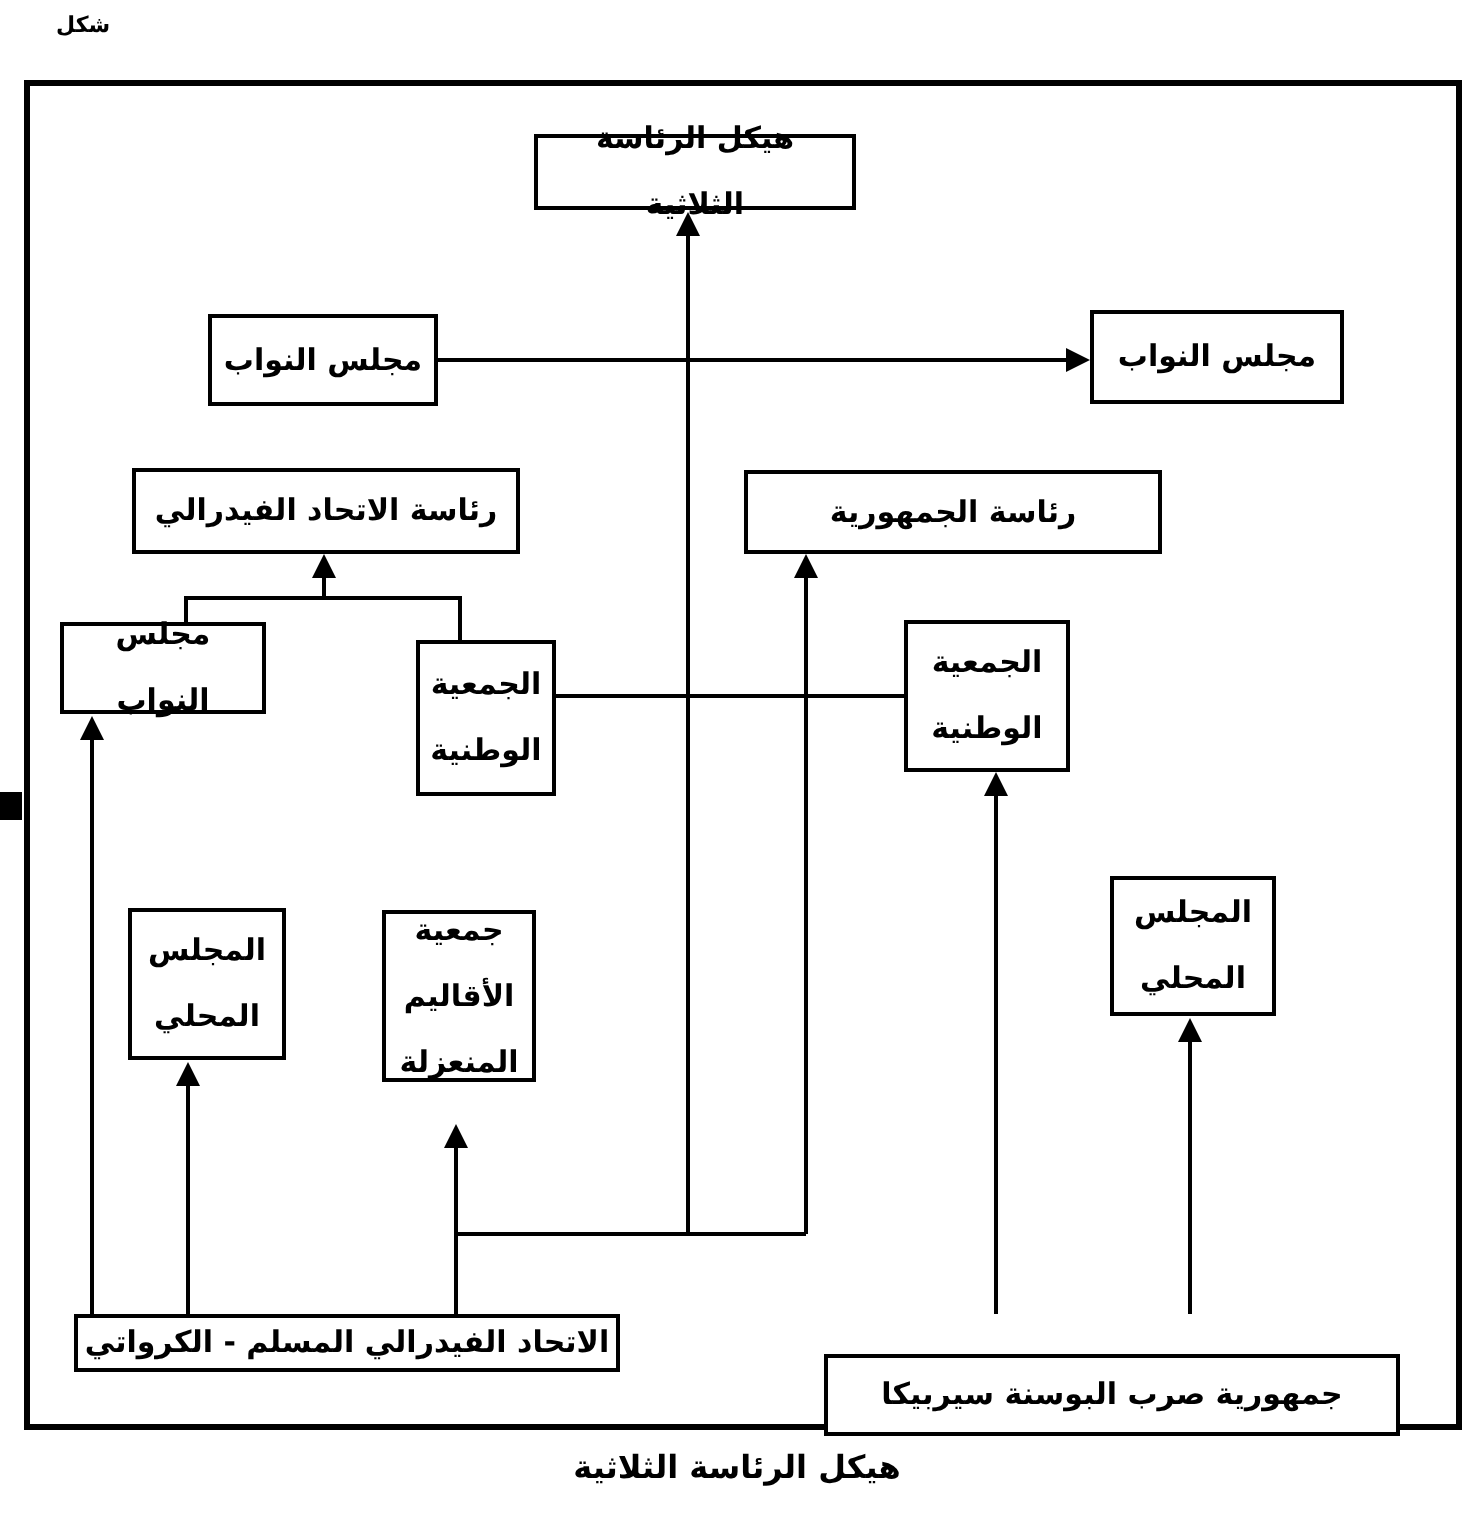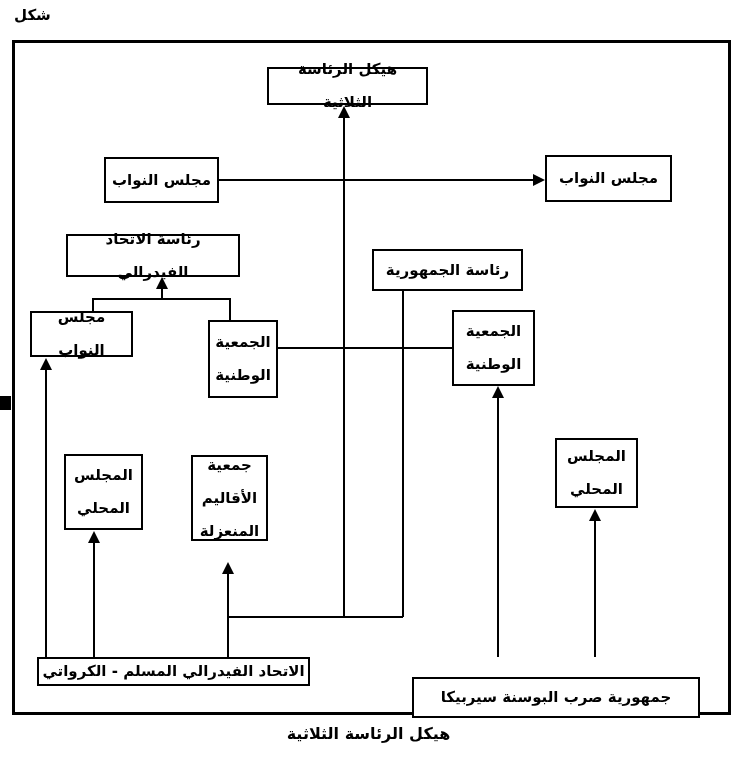--- a/index.html
+++ b/index.html
@@ -1,21 +1,21 @@
 <!DOCTYPE html>
 <html lang="ar"><head>
 <meta charset="utf-8">
 <style>
   html,body{margin:0;padding:0;}
   body{
     width:737px;height:765px;position:relative;background:#ffffff;
     font-family:"DejaVu Sans", sans-serif;color:#000;overflow:hidden;
   }
   .fig-label{
-    position:absolute;left:14px;top:6px;font-size:15px;font-weight:bold;direction:rtl;
+    position:absolute;left:28px;top:6px;font-size:11px;font-weight:bold;direction:rtl;
   }
   .frame{
     position:absolute;left:12px;top:40px;width:713px;height:669px;
     border:3px solid #000;background:transparent;
   }
   svg.connectors{position:absolute;left:0;top:0;width:737px;height:765px;}
   .node{
     position:absolute;box-sizing:border-box;border:2px solid #000;background:#fff;
     display:flex;align-items:center;justify-content:center;text-align:center;
     font-size:15px;font-weight:bold;direction:rtl;line-height:2.2;padding:0 2px;
@@ -91,23 +91,23 @@
     <polygon stroke="none" points="595,509 589,521 601,521"></polygon>
   </g>
 </svg>
 
 <div class="node" style="left:267px;top:67px;width:161px;height:38px;">هيكل الرئاسة الثلاثية</div>
 
 <div class="node" style="left:104px;top:157px;width:115px;height:46px;">مجلس النواب</div>
 
 <div class="node" style="left:545px;top:155px;width:127px;height:47px;">مجلس النواب</div>
 
-<div class="node" style="left:66px;top:234px;width:174px;height:43px;">رئاسة الاتحاد الفيدرالي</div>
+<div class="node" style="left:66px;top:234px;width:194px;height:43px;">رئاسة الاتحاد الفيدرالي</div>
 
-<div class="node" style="left:372px;top:249px;width:151px;height:42px;">رئاسة الجمهورية</div>
+<div class="node" style="left:372px;top:235px;width:209px;height:42px;">رئاسة الجمهورية</div>
 
 <div class="node" style="left:30px;top:311px;width:103px;height:46px;">مجلس النواب</div>
 
 <div class="node" style="left:208px;top:320px;width:70px;height:78px;">الجمعية الوطنية</div>
 
 <div class="node" style="left:452px;top:310px;width:83px;height:76px;">الجمعية الوطنية</div>
 
 <div class="node" style="left:64px;top:454px;width:79px;height:76px;">المجلس المحلي</div>
 
 <div class="node" style="left:191px;top:455px;width:77px;height:86px;">جمعية الأقاليم المنعزلة</div>

